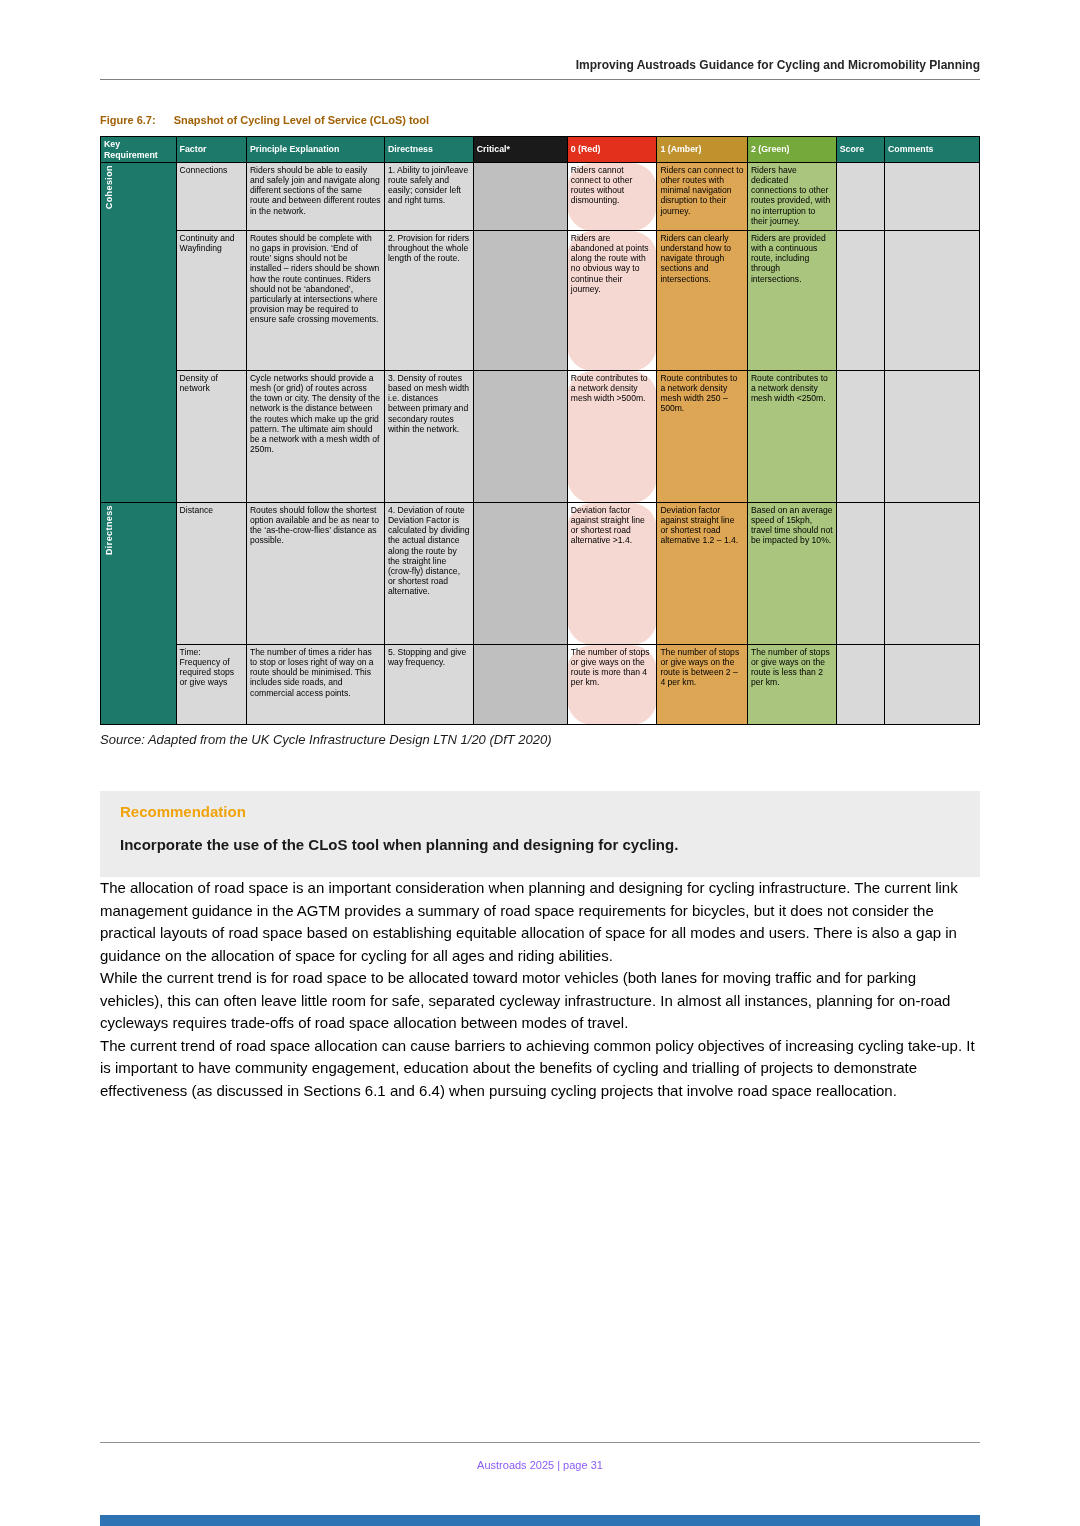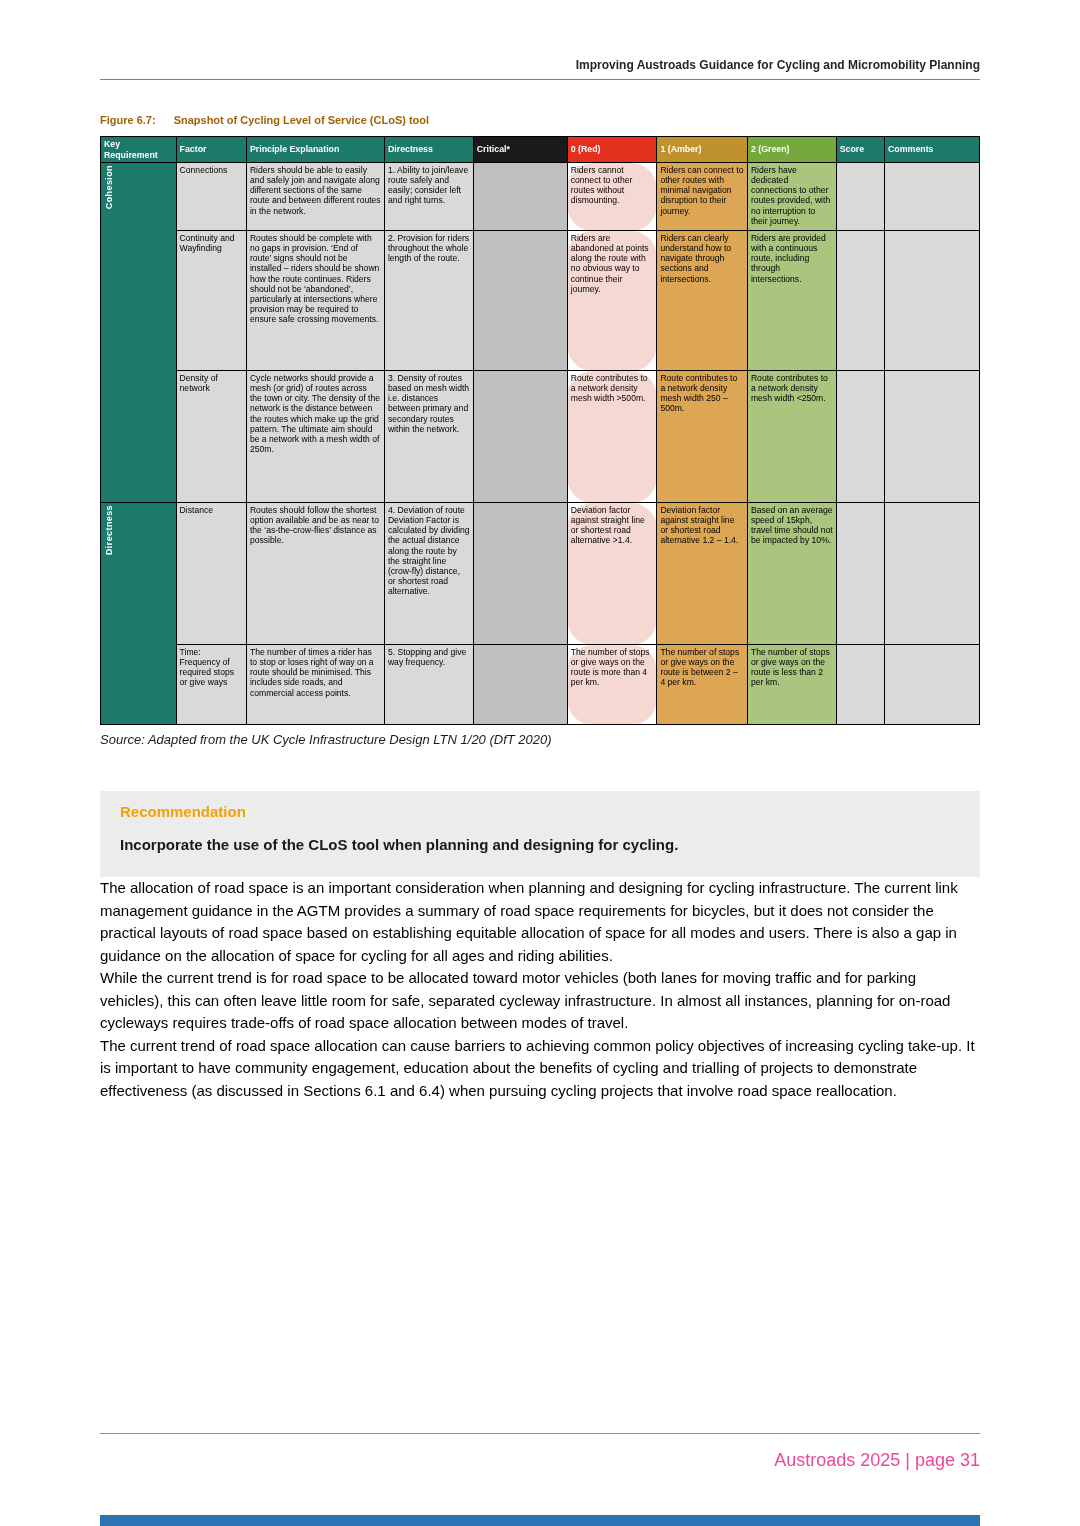--- a/index.html
+++ b/index.html
@@ -46,21 +46,21 @@
   .sec-num { width:68px; flex:0 0 auto; }
   .sec-title { flex:1 1 auto; }
 
   
   .body-para { font-size:15px; line-height:1.5; color:#000; }
   .body-para:first-of-type { margin-top:26px; }
 
   
   .page-footer { margin-top:auto; padding-top:26px; }
   .footer-rule { border-top:1px solid #909090; }
-  .footer-text { text-align:right; font-size:18px; color:#ec4899; padding:16px 0 0 0; }
+  .footer-text { text-align:center; font-size:11px; color:#8b5cf6; padding:16px 0 0 0; }
   .bottom-bar { height:11px; background:var(--blue,#2e74b5); margin-top:44px; }
 </style>
 </head>
 <body>
 
 <div class="page">
 
   <div class="running-head">Improving Austroads Guidance for Cycling and Micromobility Planning</div>
 
   <main>

